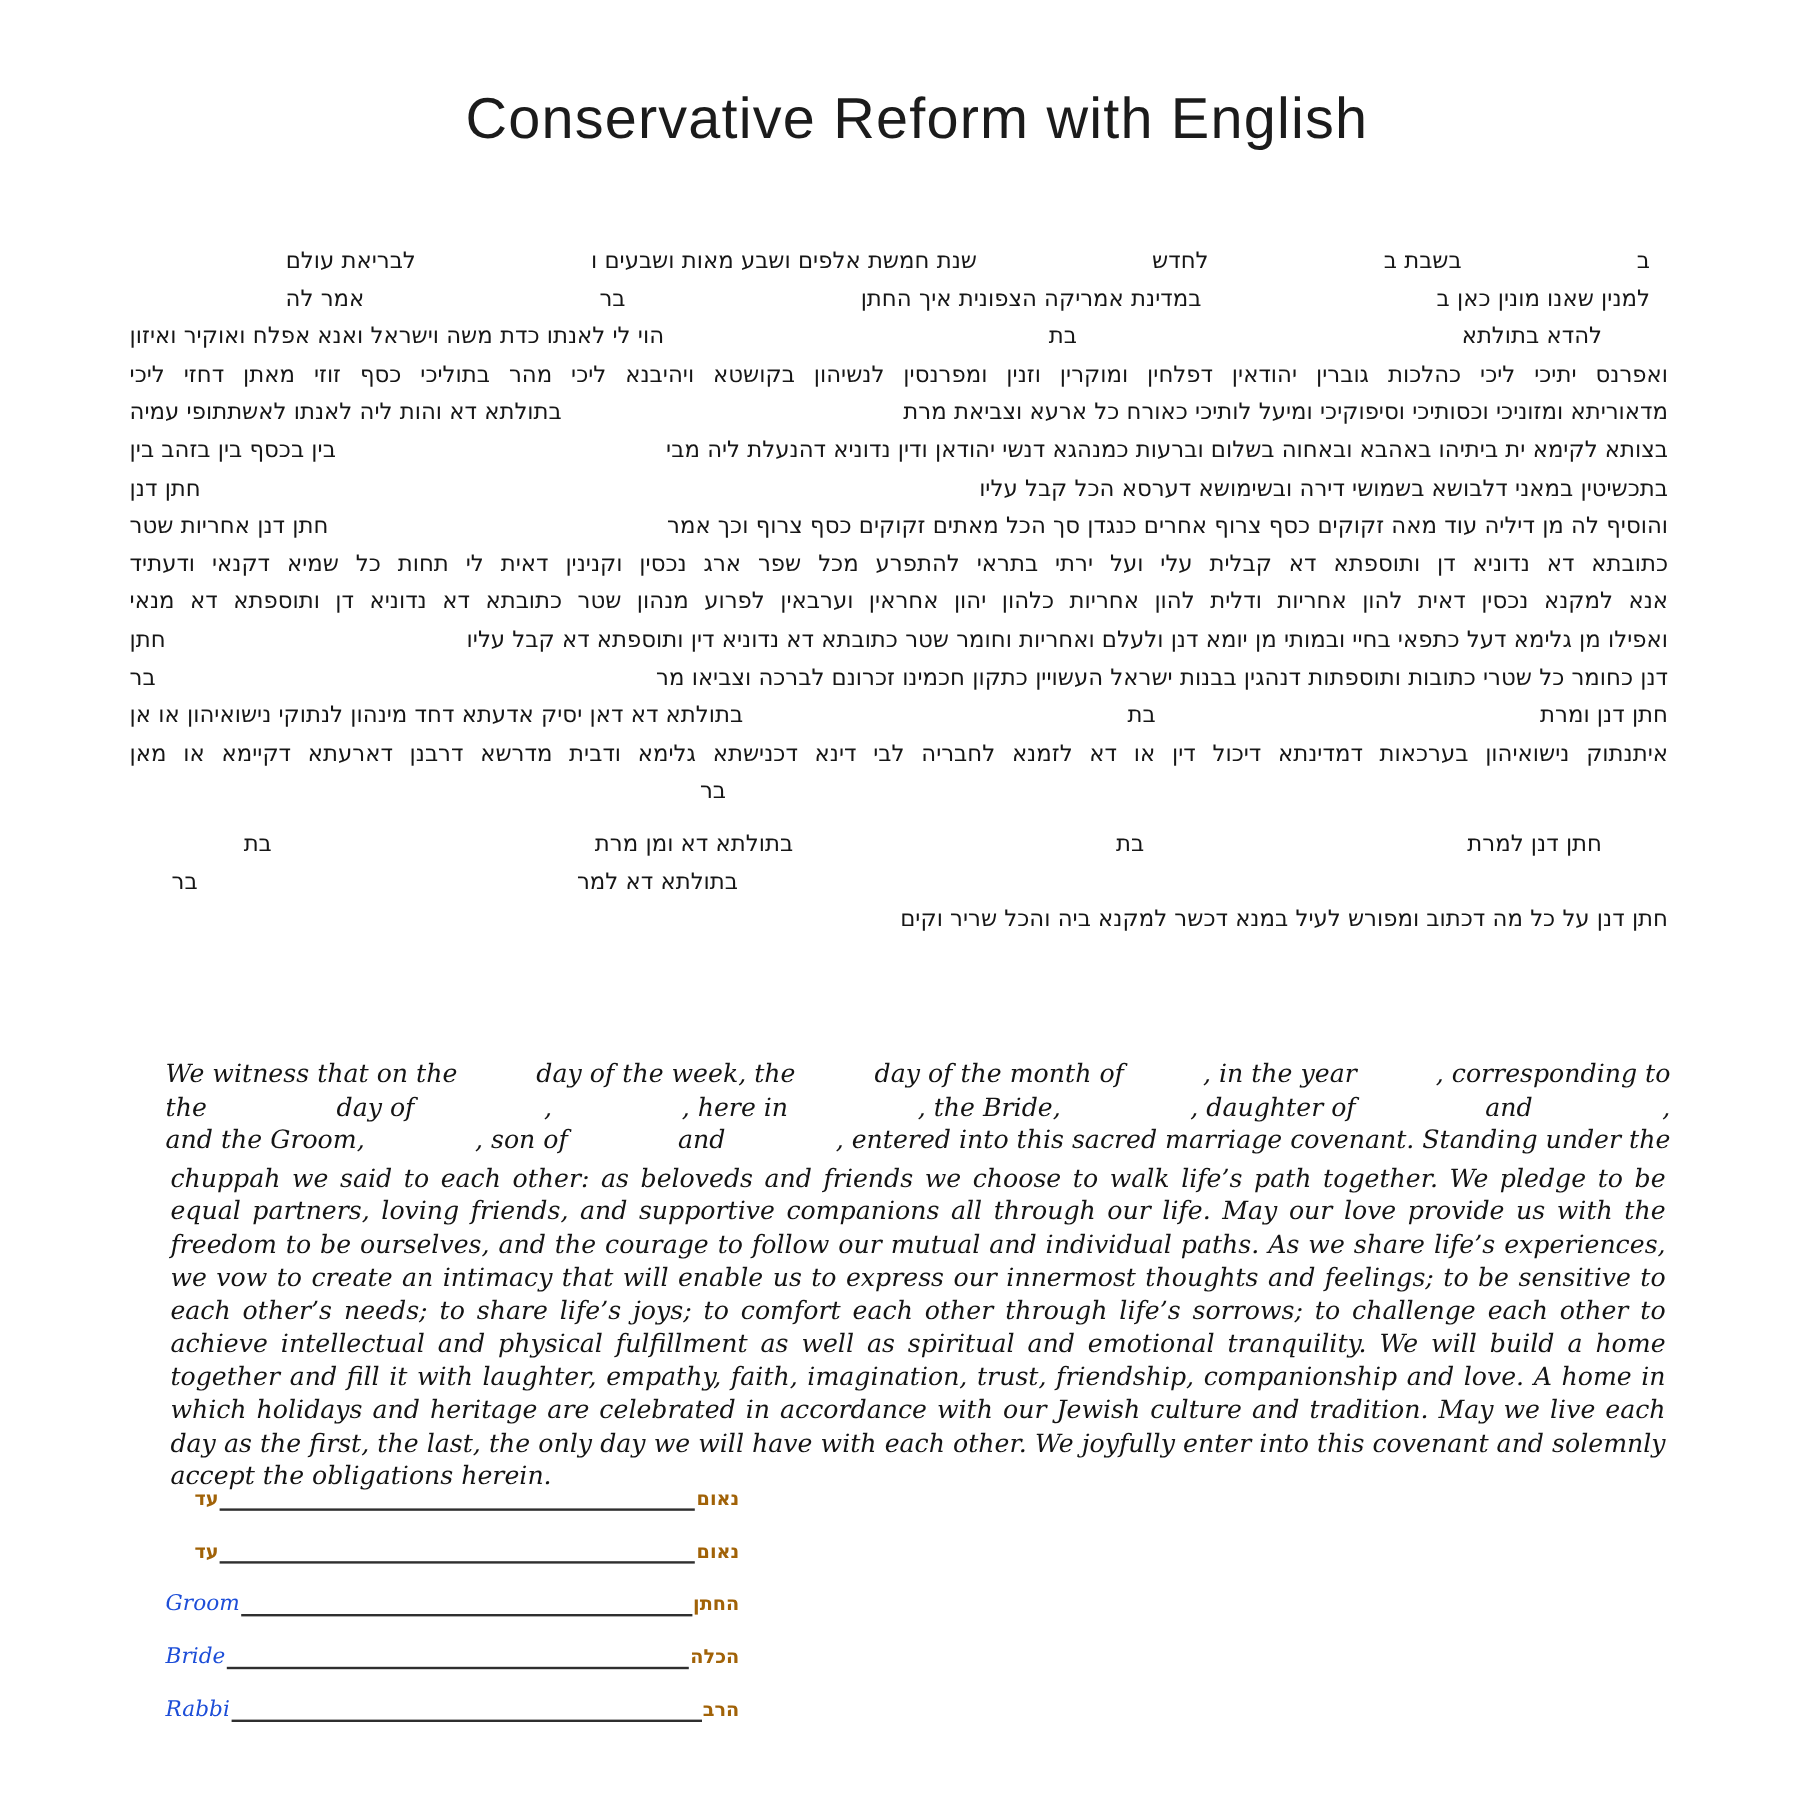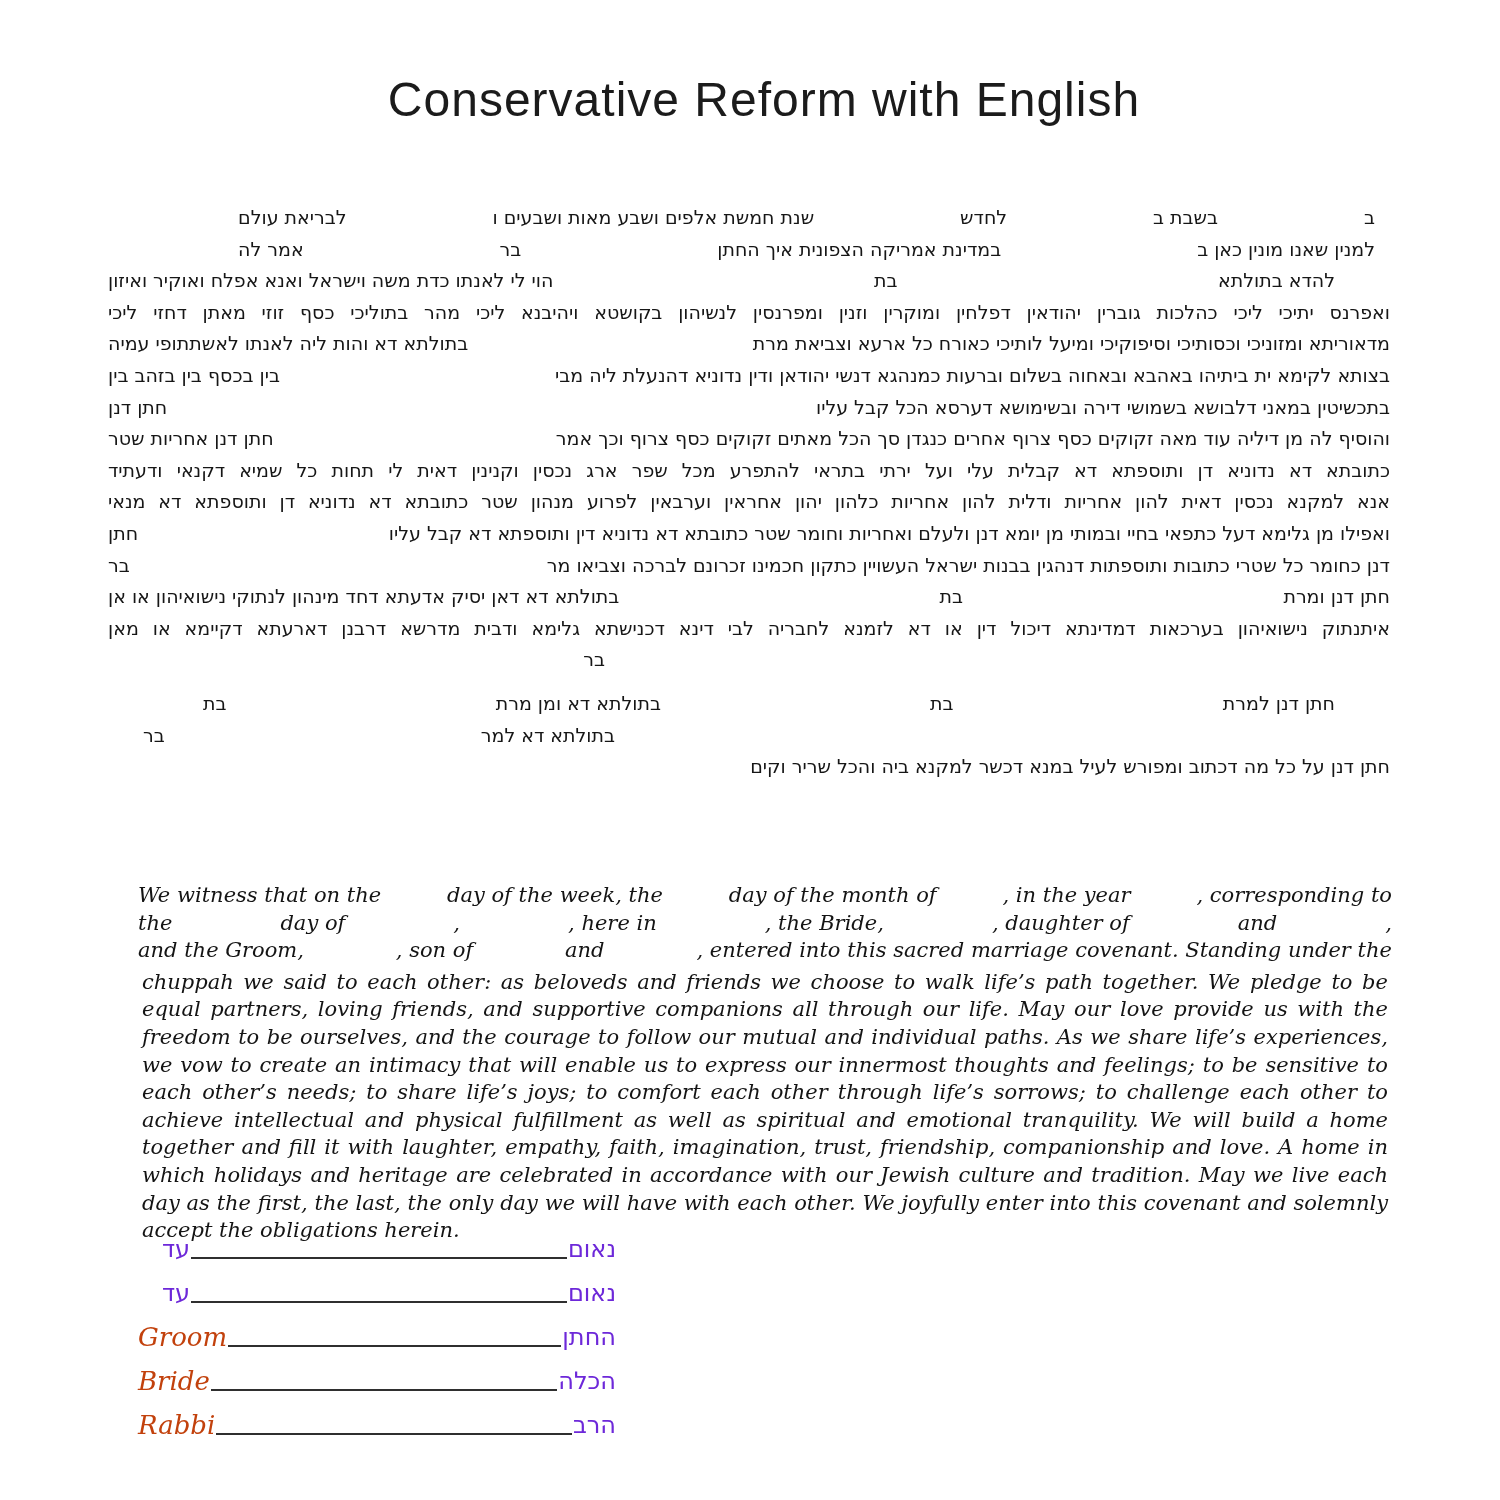--- a/index.html
+++ b/index.html
@@ -83,29 +83,30 @@
     display:flex;
     align-items:flex-end;
     height:32px;
     margin-bottom:12px;
     box-sizing:border-box;
   }
   .sig-row.he-left{padding-left:24px;}
   .sig-left-en{
     font-family:"DejaVu Serif",serif;
     font-style:italic;
-    font-size:26px;
-    color:#c2410c;
+    font-size:18px;
+    color:#1d4ed8;
     line-height:30px;
   }
   .sig-left-he,.sig-right-he{
     font-family:"DejaVu Sans",sans-serif;
-    font-size:24px;
-    color:#6d28d9;
+    font-size:16px;
+    color:#a16207;
     line-height:30px;
+    font-weight:bold;
   }
   .sig-line{
     flex:1;
     border-bottom:2px solid #2f2f2f;
     margin:0 1px 5px 1px;
     height:1px;
   }
 </style>
 </head>
 <body>

